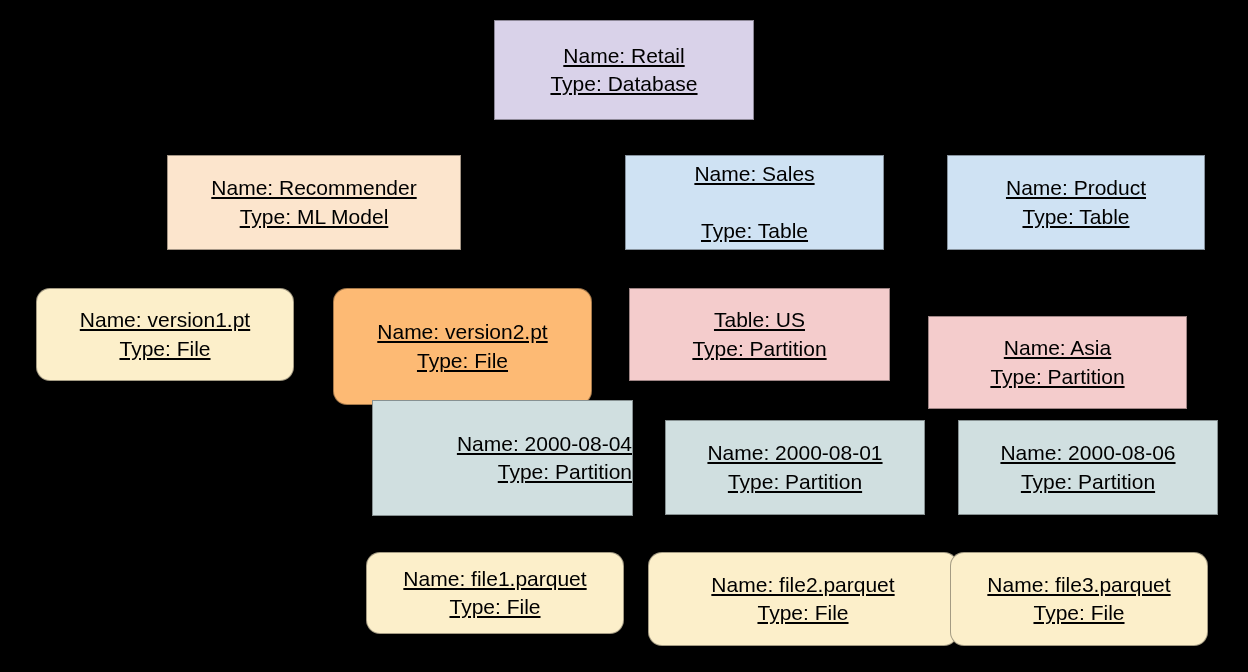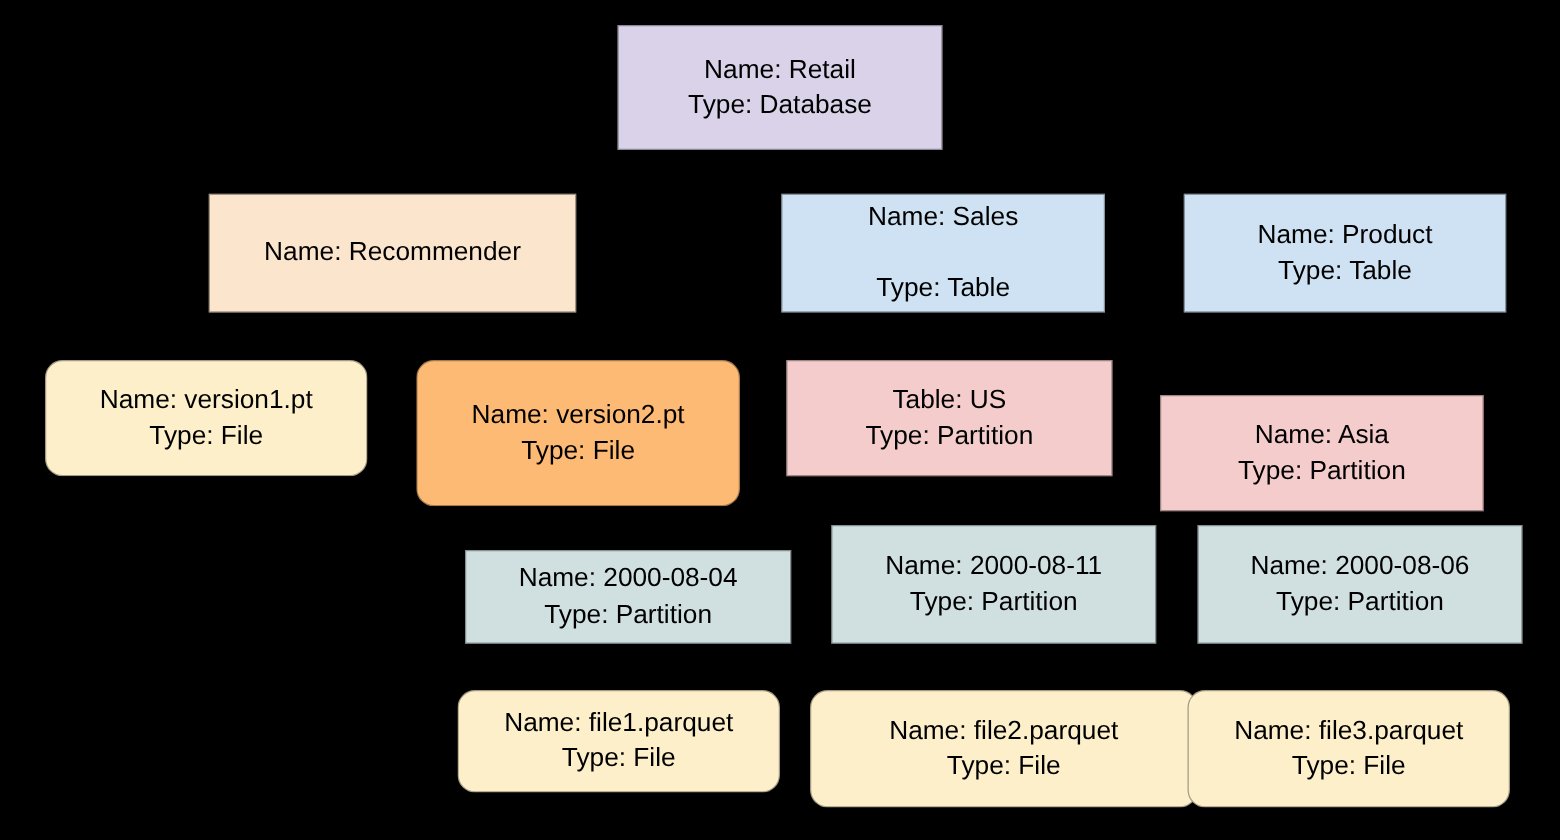--- a/index.html
+++ b/index.html
@@ -34,20 +34,21 @@
     justify-content: center;
     color: #000000;
     font-size: 21px;
     line-height: 1.35;
     text-align: center;
     white-space: nowrap;
     border: 1px solid rgba(0,0,0,0.35);
   }
   .node .line {
     display: block;
+    text-decoration: underline;
   }
   
   .shape-rect   { border-radius: 0px; }
   .shape-rounded{ border-radius: 14px; }
 </style>
 </head>
 <body>
 
 <div id="canvas">
   <svg id="edges" viewBox="0 0 1248 672" width="1248" height="672">
@@ -70,20 +71,21 @@
       <path d="M 795 515 L 795 533.5 L 777 533.5 L 777 552" fill="none" stroke="#000000" stroke-width="2" marker-end="url(#arrow)"></path>
       <path d="M 1088 515 L 1088 533.5 L 1079 533.5 L 1079 552" fill="none" stroke="#000000" stroke-width="2" marker-end="url(#arrow)"></path>
     </svg>
   <div id="nodes">
       <div class="node shape-rect" style="left: 494px; top: 20px; width: 260px; height: 100px; background: rgb(217, 210, 233);">
         <span class="line">Name: Retail</span>
         <span class="line">Type: Database</span>
       </div>
       <div class="node shape-rect" style="left: 167px; top: 155px; width: 294px; height: 95px; background: rgb(252, 229, 205);">
         <span class="line">Name: Recommender</span>
+        <span class="line">Type: ML Model</span>
       </div>
       <div class="node shape-rect" style="left: 625px; top: 155px; width: 259px; height: 95px; background: rgb(207, 226, 243); gap: 28px;">
         <span class="line">Name: Sales</span>
         <span class="line">Type: Table</span>
       </div>
       <div class="node shape-rect" style="left: 947px; top: 155px; width: 258px; height: 95px; background: rgb(207, 226, 243);">
         <span class="line">Name: Product</span>
         <span class="line">Type: Table</span>
       </div>
       <div class="node shape-rounded" style="left: 36px; top: 288px; width: 258px; height: 93px; background: rgb(252, 239, 202);">
@@ -95,26 +97,26 @@
         <span class="line">Type: File</span>
       </div>
       <div class="node shape-rect" style="left: 629px; top: 288px; width: 261px; height: 93px; background: rgb(244, 204, 204);">
         <span class="line">Table: US</span>
         <span class="line">Type: Partition</span>
       </div>
       <div class="node shape-rect" style="left: 928px; top: 288px; width: 259px; height: 93px; background: rgb(244, 204, 204); margin-top: 28px;">
         <span class="line">Name: Asia</span>
         <span class="line">Type: Partition</span>
       </div>
-      <div class="node shape-rect" style="left: 372px; top: 440px; width: 261px; height: 75px; background: rgb(208, 223, 224);">
+      <div class="node shape-rect" style="left: 372px; top: 400px; width: 261px; height: 116px; background: rgb(208, 223, 224); align-items: flex-end;">
         <span class="line">Name: 2000-08-04</span>
         <span class="line">Type: Partition</span>
       </div>
       <div class="node shape-rect" style="left: 665px; top: 420px; width: 260px; height: 95px; background: rgb(208, 223, 224);">
-        <span class="line">Name: 2000-08-11</span>
+        <span class="line">Name: 2000-08-01</span>
         <span class="line">Type: Partition</span>
       </div>
       <div class="node shape-rect" style="left: 958px; top: 420px; width: 260px; height: 95px; background: rgb(208, 223, 224);">
         <span class="line">Name: 2000-08-06</span>
         <span class="line">Type: Partition</span>
       </div>
       <div class="node shape-rounded" style="left: 342px; top: 552px; width: 258px; height: 82px; background: rgb(252, 239, 202); margin-left: 24px;">
         <span class="line">Name: file1.parquet</span>
         <span class="line">Type: File</span>
       </div>

